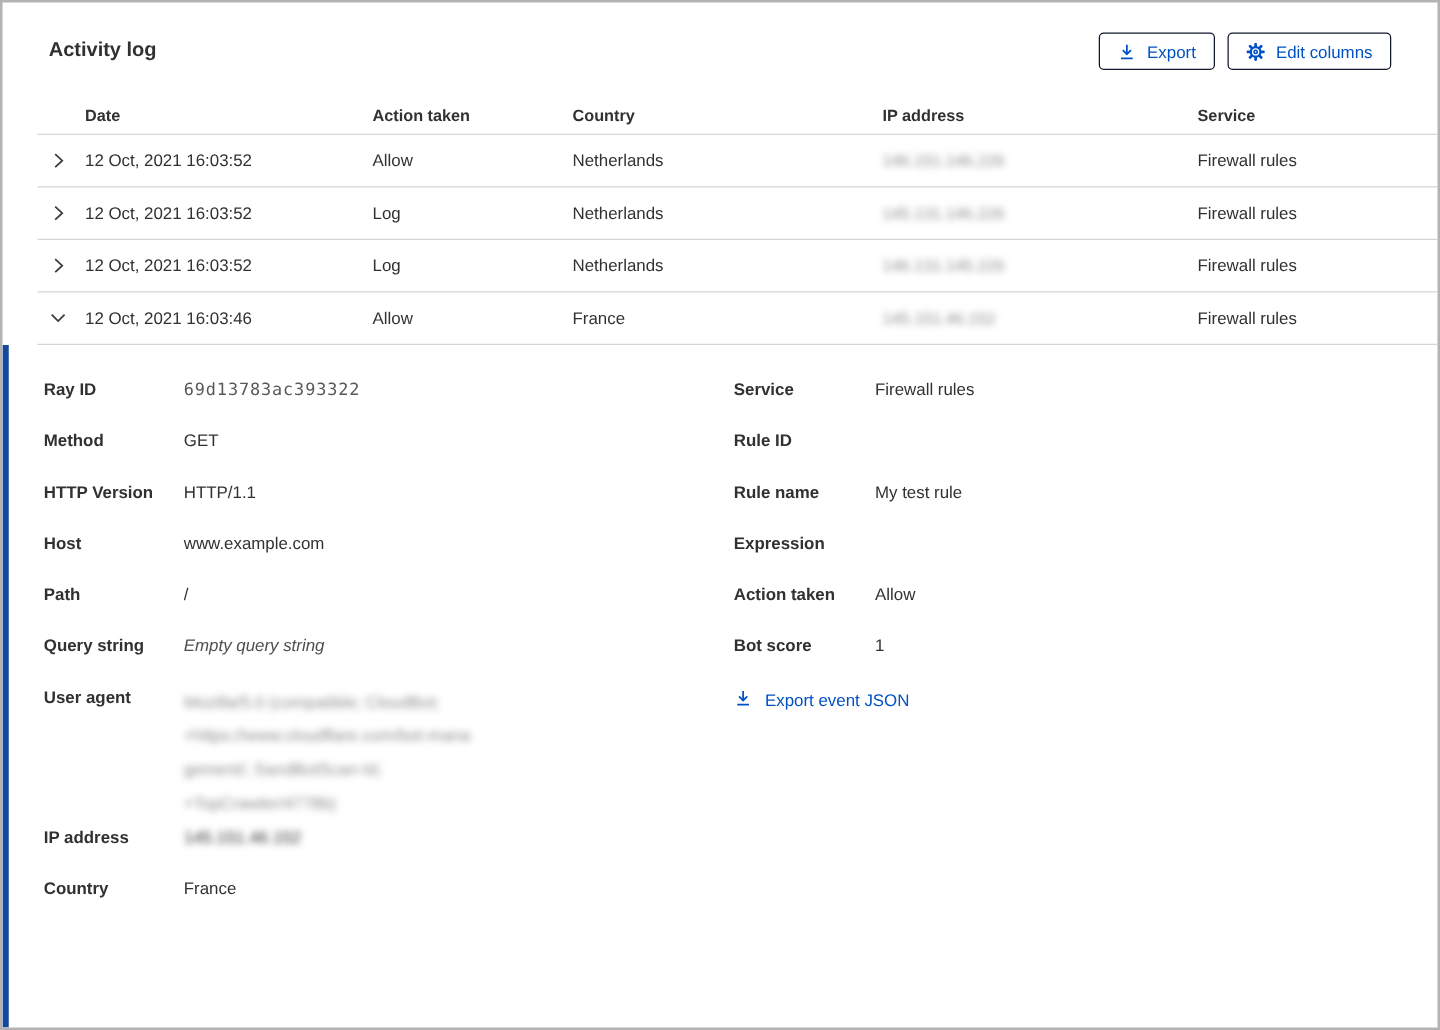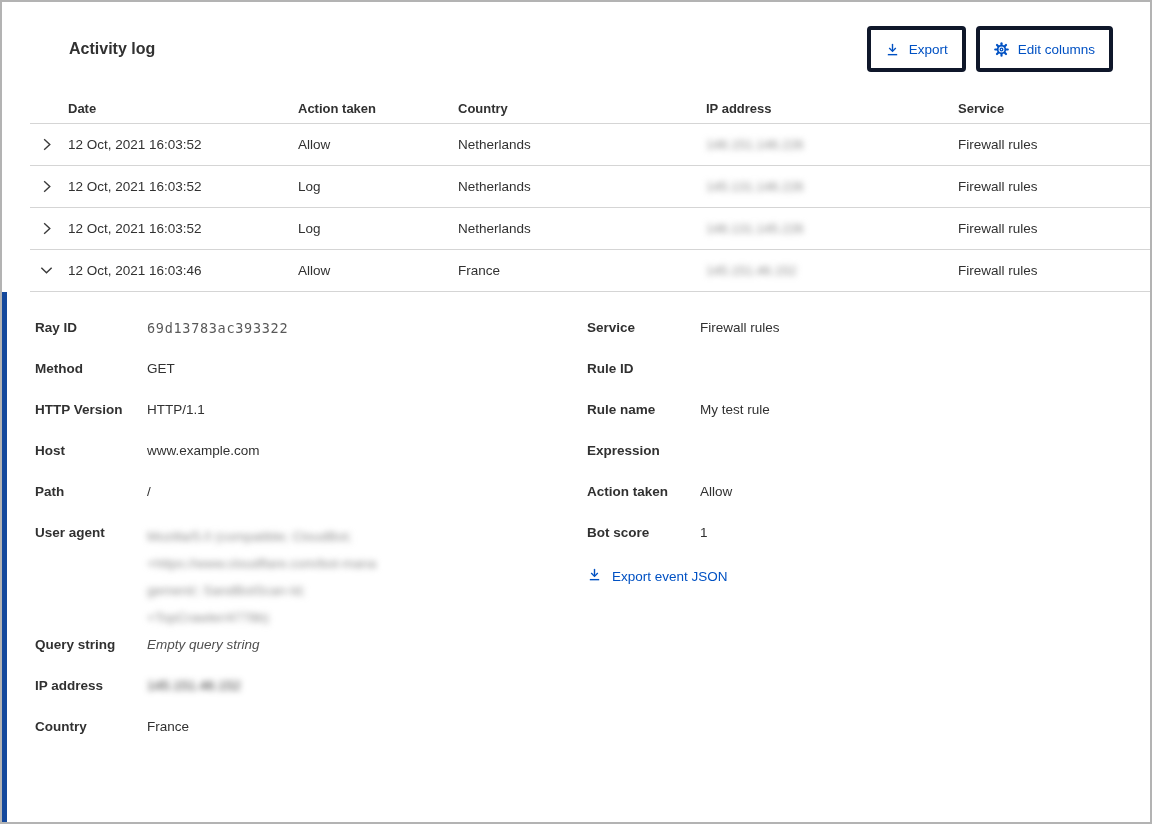--- a/index.html
+++ b/index.html
@@ -13,33 +13,33 @@
     display: flex; flex-direction: column;
     overflow: hidden;
   }
 
   
   .topbar {
     display: flex; justify-content: space-between; align-items: center;
     padding: 24px 37px 0 37px;
     flex: 0 0 auto;
   }
-  .page-title { font-size: 16px; font-weight: bold; color: #313131; margin-left: 30px; }
+  .page-title { font-size: 16px; font-weight: bold; color: #313131; }
   .actions { display: flex; gap: 10px; }
   .btn {
     display: inline-flex; align-items: center; gap: 9px;
     background: #fff;
-    border: 4px solid #0f172a;
+    border: 1px solid #0f172a;
     color: #0051c3;
     border-radius: 4px;
     padding: 7px 14px;
     font-size: 13.5px;
     font-family: "Liberation Sans", sans-serif;
     cursor: pointer;
-    height: 46px;
+    height: 30px;
   }
   .btn svg { display: block; }
 
   
   .table { margin-top: 22px; flex: 0 0 auto; margin-left: 28px; }
   .trow {
     display: grid;
     grid-template-columns: 38px 230px 160px 248px 252px auto;
     align-items: center;
     height: 42px;
@@ -215,34 +215,34 @@
         <div class="dvalue">HTTP/1.1</div>
       </div>
       <div class="drow">
         <div class="dlabel">Host</div>
         <div class="dvalue">www.example.com</div>
       </div>
       <div class="drow">
         <div class="dlabel">Path</div>
         <div class="dvalue">/</div>
       </div>
+      <div class="drow">
+        <div class="dlabel">Query string</div>
+        <div class="dvalue italic">Empty query string</div>
+      </div>
       <div class="drow ua-row">
         <div class="dlabel">User agent</div>
         <div class="dvalue ua-block">
           <div>Mozilla/5.0 (compatible; CloudBot;</div>
           <div>+https://www.cloudflare.com/bot-mana</div>
           <div>gement/; SandBotScan-Id;</div>
           <div>+TopCrawler/4778b)</div>
         </div>
       </div>
       <div class="drow">
-        <div class="dlabel">Query string</div>
-        <div class="dvalue italic">Empty query string</div>
-      </div>
-      <div class="drow">
         <div class="dlabel">IP address</div>
         <div class="dvalue blur ip-blur">145.151.46.152</div>
       </div>
       <div class="drow">
         <div class="dlabel">Country</div>
         <div class="dvalue">France</div>
       </div>
     </div>
 
     <div class="dcol-right">

